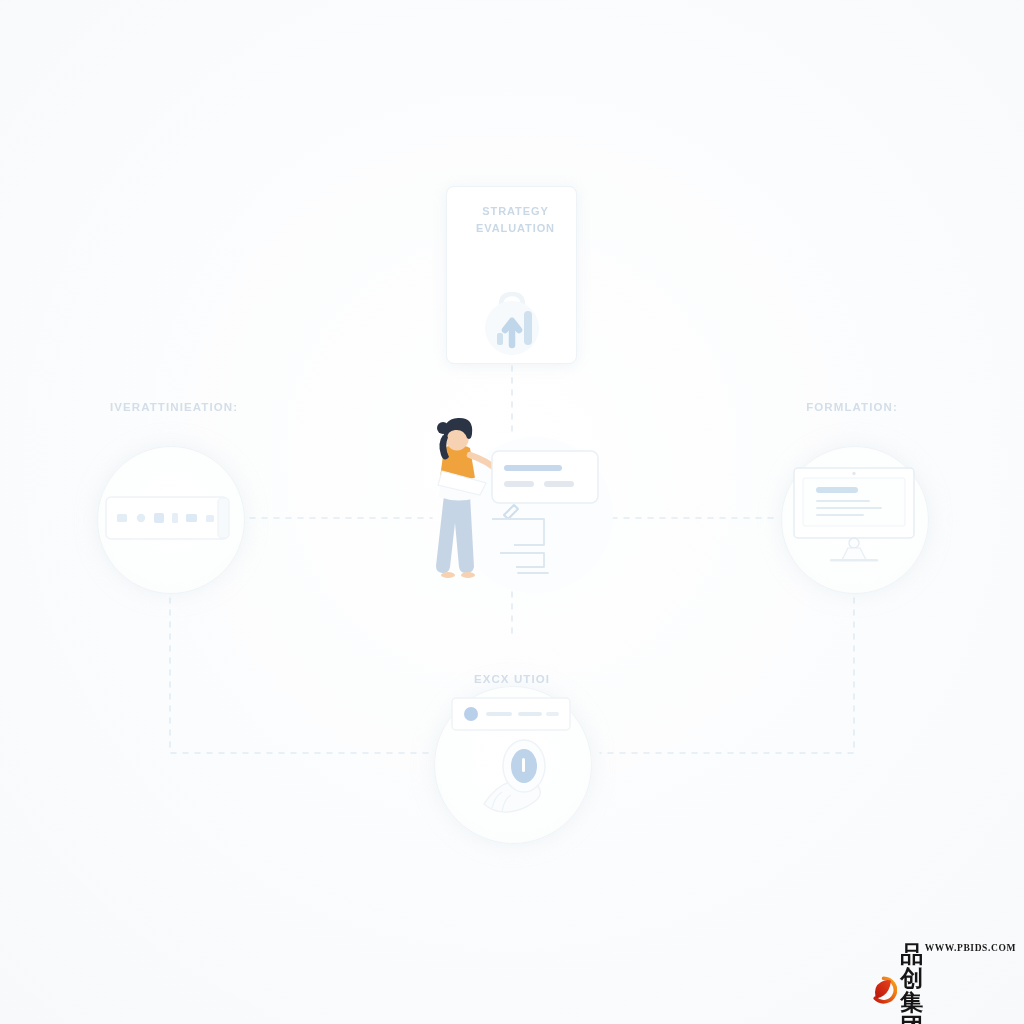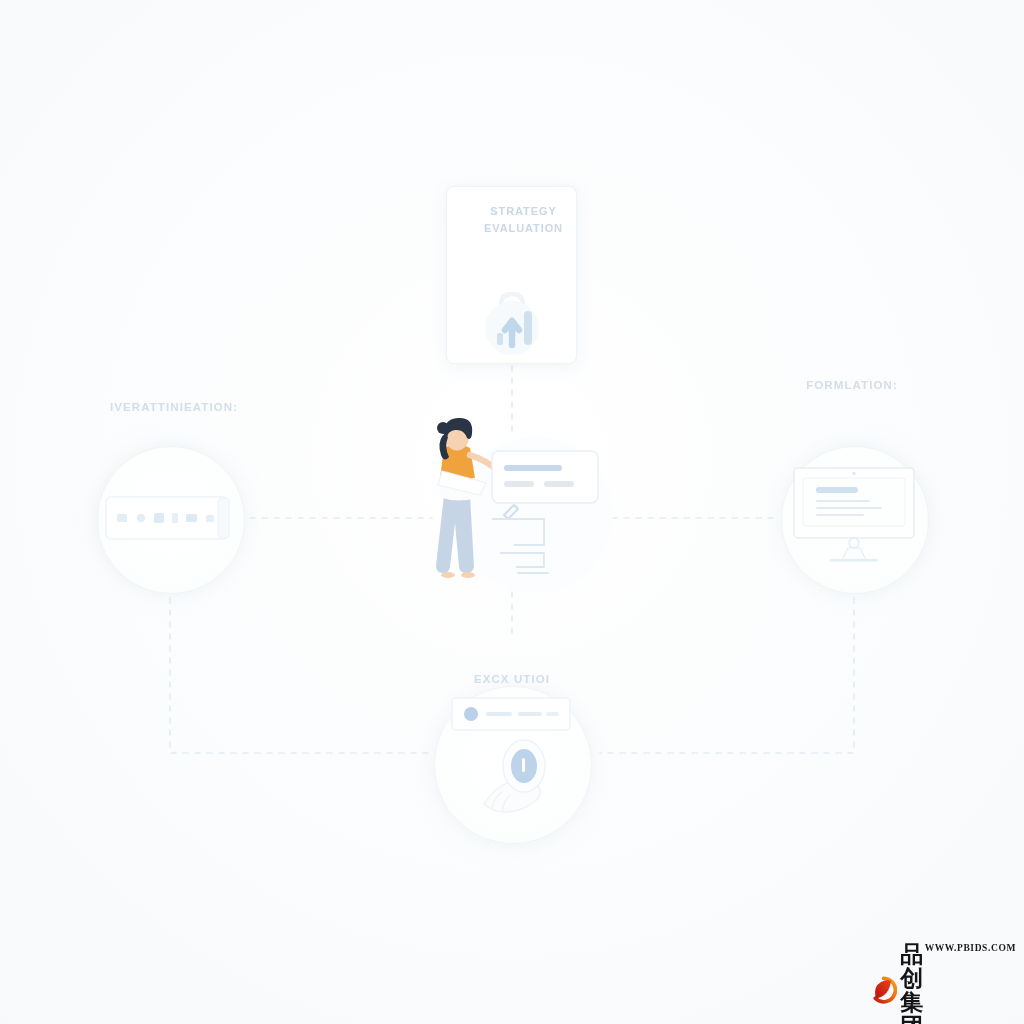--- a/index.html
+++ b/index.html
@@ -44,21 +44,21 @@
   
   #top-card{
     position:absolute;
     left:446px;top:186px;width:129px;height:176px;
     background:#ffffff;
     border:1px solid #eef3f7;
     border-radius:8px;
     box-shadow:0 2px 14px rgba(205,219,230,.30);
   }
   #top-card-title{
-    position:absolute;left:12px;top:16px;width:129px;
+    position:absolute;left:4px;top:16px;width:129px;
     text-align:center;
     font-size:11px;
     line-height:17px;
     letter-spacing:.9px;
     color:#c9d8e6;
     font-weight:600;
   }
   .card-icon-wrap{
     position:absolute;left:50%;top:96px;transform:translateX(-50%);
     width:76px;height:76px;
@@ -137,21 +137,21 @@
       <rect x="113" y="9" width="11" height="40" rx="4" fill="#f7fafc" stroke="#eef3f7" stroke-width="1.2"></rect>
       <rect x="12" y="25" width="10" height="8" rx="1.6" fill="#e3edf6"></rect>
       <circle cx="36" cy="29" r="4.2" fill="#e3edf6"></circle>
       <rect x="49" y="24" width="10" height="10" rx="2" fill="#dde9f4"></rect>
       <rect x="67" y="24" width="6" height="10" rx="1.6" fill="#e6eff7"></rect>
       <rect x="81" y="25" width="11" height="8" rx="1.6" fill="#dde9f4"></rect>
       <rect x="101" y="26" width="8" height="7" rx="1.6" fill="#e6eff7"></rect>
     </svg>
   </div>
 
-  <div class="node-label" style="left:752px;top:379px;width:200px;">FORMLATION:</div>
+  <div class="node-label" style="left:752px;top:401px;width:200px;">FORMLATION:</div>
 
   <div class="node-circle" style="left:781px;top:446px;width:146px;height:146px;"></div>
 
   <div class="abs" style="left:792px;top:466px;width:124px;height:104px;">
     <svg viewBox="0 0 124 104" width="124" height="104" xmlns="http://www.w3.org/2000/svg">
       <rect x="2" y="2" width="120" height="70" rx="4" fill="#ffffff" stroke="#e6eef4" stroke-width="1.5"></rect>
       <rect x="11" y="12" width="102" height="48" rx="2" fill="#fdfefe" stroke="#eff4f8" stroke-width="1"></rect>
       <circle cx="62" cy="7.5" r="1.7" fill="#dfe9f1"></circle>
       <rect x="24" y="21" width="42" height="6" rx="3" fill="#cfe0ef"></rect>
       <rect x="24" y="34" width="54" height="2" rx="1" fill="#e3ebf2"></rect>

